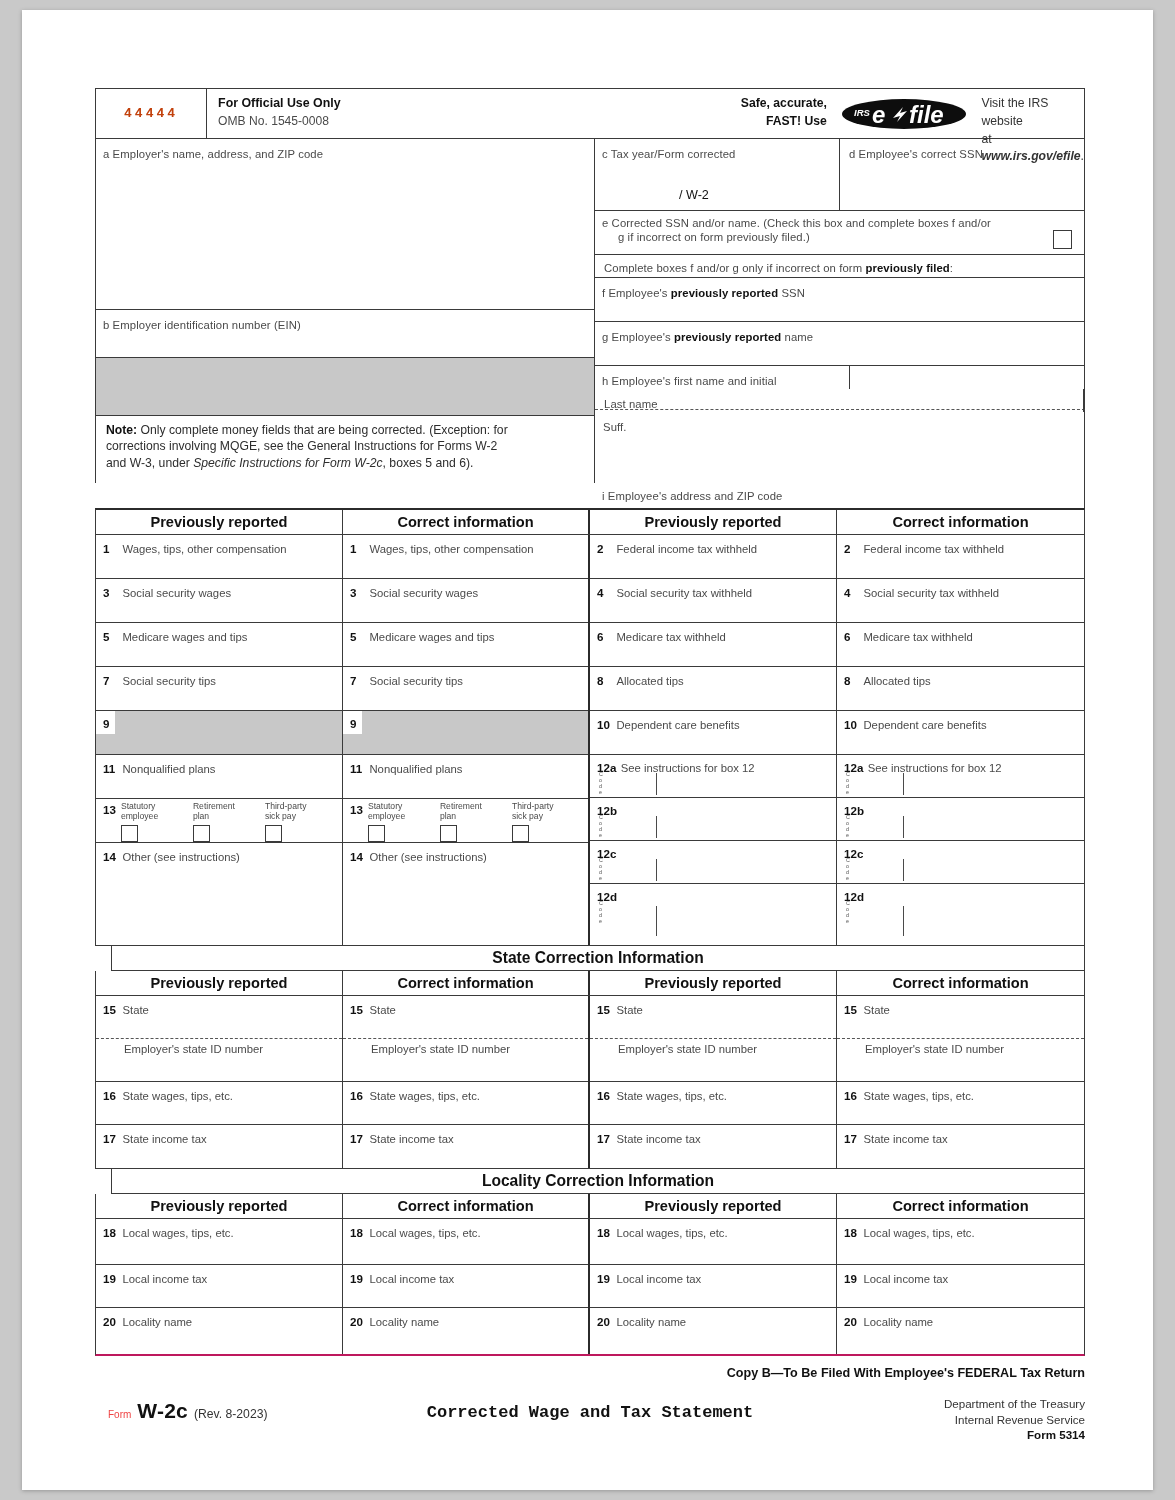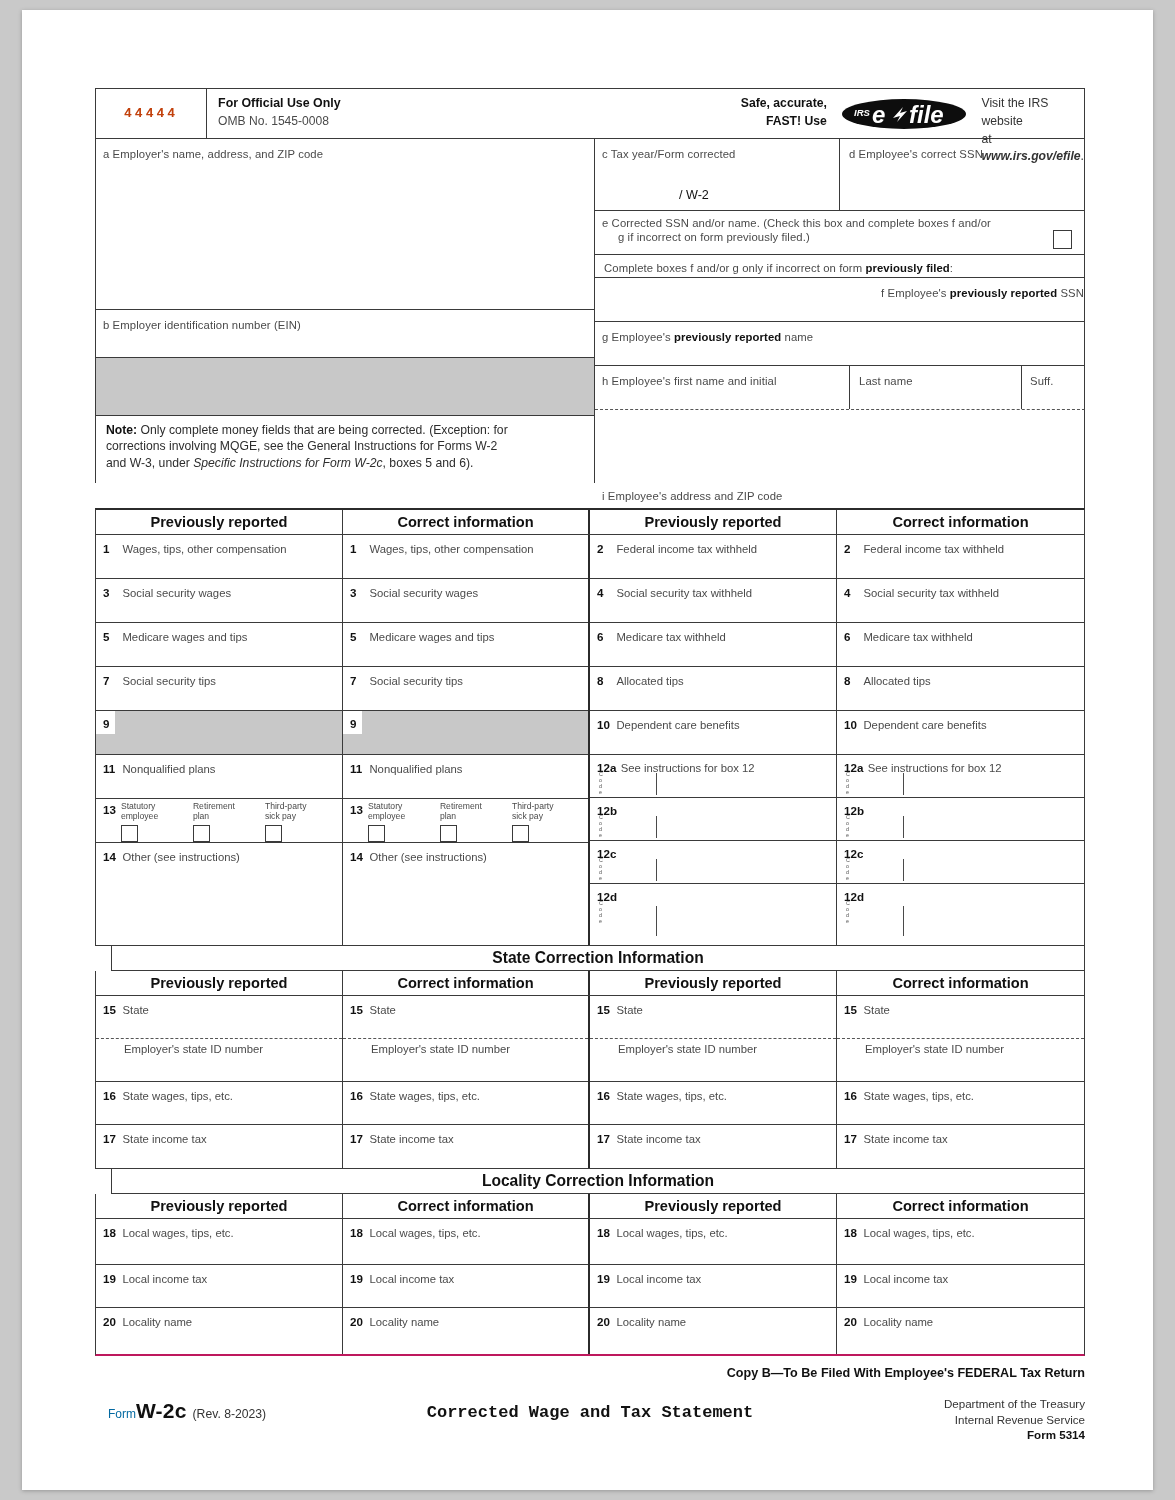--- a/index.html
+++ b/index.html
@@ -22,21 +22,21 @@
   
   .row{display:flex;}
   .bx{position:relative;box-sizing:border-box;}
   .bd-a{border:1px solid #3a3a3a;}
   .bb{border-bottom:1px solid #3a3a3a;}
   .bl{border-left:1px solid #3a3a3a;}
   .br{border-right:1px solid #3a3a3a;}
   .bt2{border-top:2px solid #2b2b2b;}
   .bb2{border-bottom:2px solid #be185d;}
   .br2{border-right:2px solid #2b2b2b;}
-  .dashb{border-bottom:1px dashed #555;}
+  .dashb{border-bottom:1px dashed #555;flex-direction:column;}
 
   .lbl{
     font-size:11.3px;color:#4a4a4a;line-height:1.28;
     letter-spacing:.1px;
   }
   .lbl b, .bnum{color:#111;font-weight:bold;}
   .bnum{font-size:11.6px;}
 
   
   .topstrip{height:49px;}
@@ -71,21 +71,21 @@
 
   .boxC{width:245px;height:72px;padding:5px 0 0 7px;position:relative;}
   .boxD{flex:1;height:72px;padding:5px 0 0 9px;}
   .wtwo{position:absolute;left:84px;bottom:8px;font-size:12.6px;color:#111;}
   .boxE{height:44px;padding:5px 0 0 7px;position:relative;}
   .chk{
     position:absolute;width:17px;height:17px;border:1px solid #3a3a3a;
     background:#fff;right:12px;bottom:5px;
   }
   .boxCmp{height:23px;padding:3px 0 0 9px;}
-  .boxF{height:44px;padding:5px 0 18px 7px;text-align:right;}
+  .boxF{height:44px;padding:5px 0 18px 7px;}
   .boxG{height:44px;padding:5px 0 0 7px;}
   .boxH{height:44px;display:flex;}
   .hfirst{width:255px;padding:5px 0 0 7px;}
   .hlast{flex:1;padding:5px 0 0 9px;}
   .hsuff{width:62px;padding:5px 0 0 8px;}
   .addrZone{height:98px;position:relative;}
   .addrLbl{position:absolute;left:7px;bottom:5px;}
 
   
   .hdr4{display:flex;height:24px;}
@@ -138,21 +138,21 @@
   .h43s{height:43px;}
   .cellID{padding:4px 0 0 28px;font-size:11.3px;color:#4a4a4a;box-sizing:border-box;}
 
   
   .footer{position:relative;height:90px;}
   .copyline{
     position:absolute;right:0;top:10px;
     font-size:12.6px;font-weight:bold;color:#111;
   }
   .formleft{position:absolute;left:13px;top:43px;display:flex;align-items:baseline;}
-  .f-lab{font-size:12px;color:#0369a1;}
+  .f-lab{font-size:10px;color:#ef4444;margin-right:6px;}
   .f-w2c{font-size:21px;font-weight:bold;color:#111;letter-spacing:.2px;}
   .f-rev{font-size:12.2px;color:#333;margin-left:6px;}
   .ftitle{
     position:absolute;left:0;right:0;top:47px;text-align:center;
     font-size:17px;font-weight:bold;color:#111;font-family:Liberation Mono, monospace;
   }
   .dept{position:absolute;right:0;top:40px;text-align:right;
         font-size:11.6px;color:#333;line-height:1.34;}
   .dept .b{font-weight:bold;color:#111;}
 </style>

